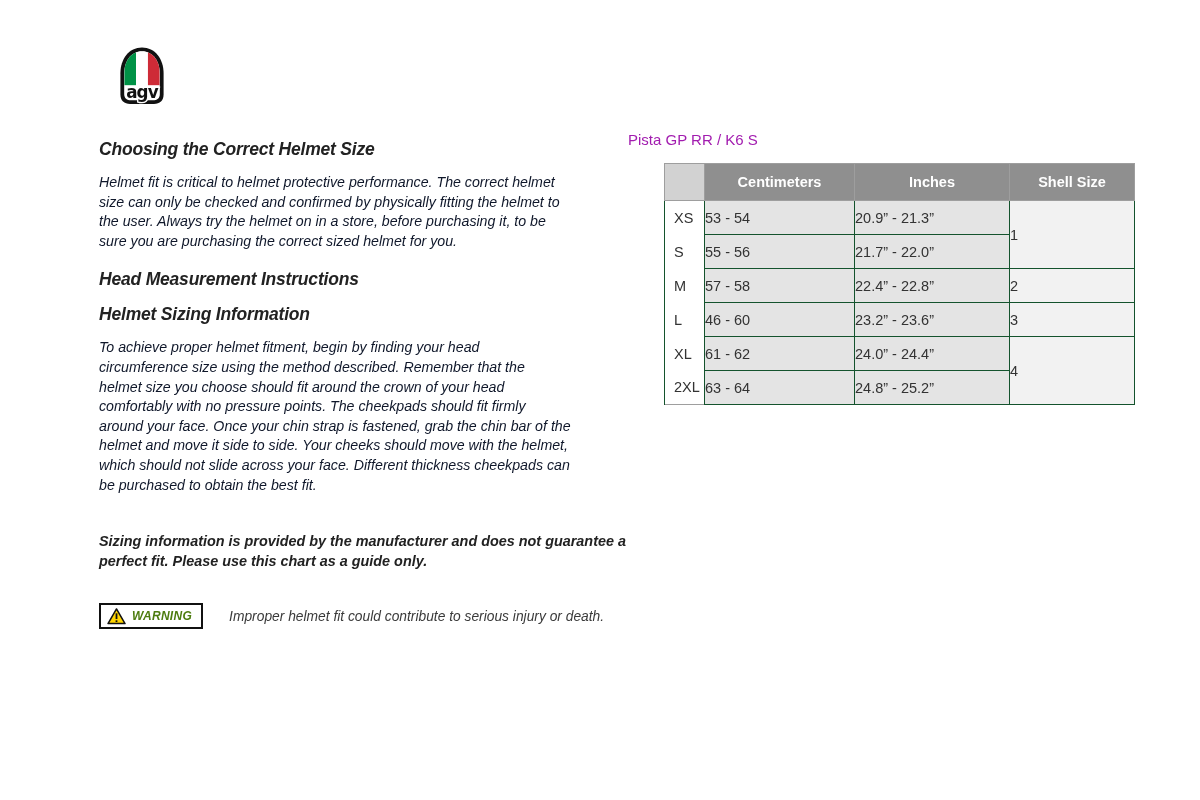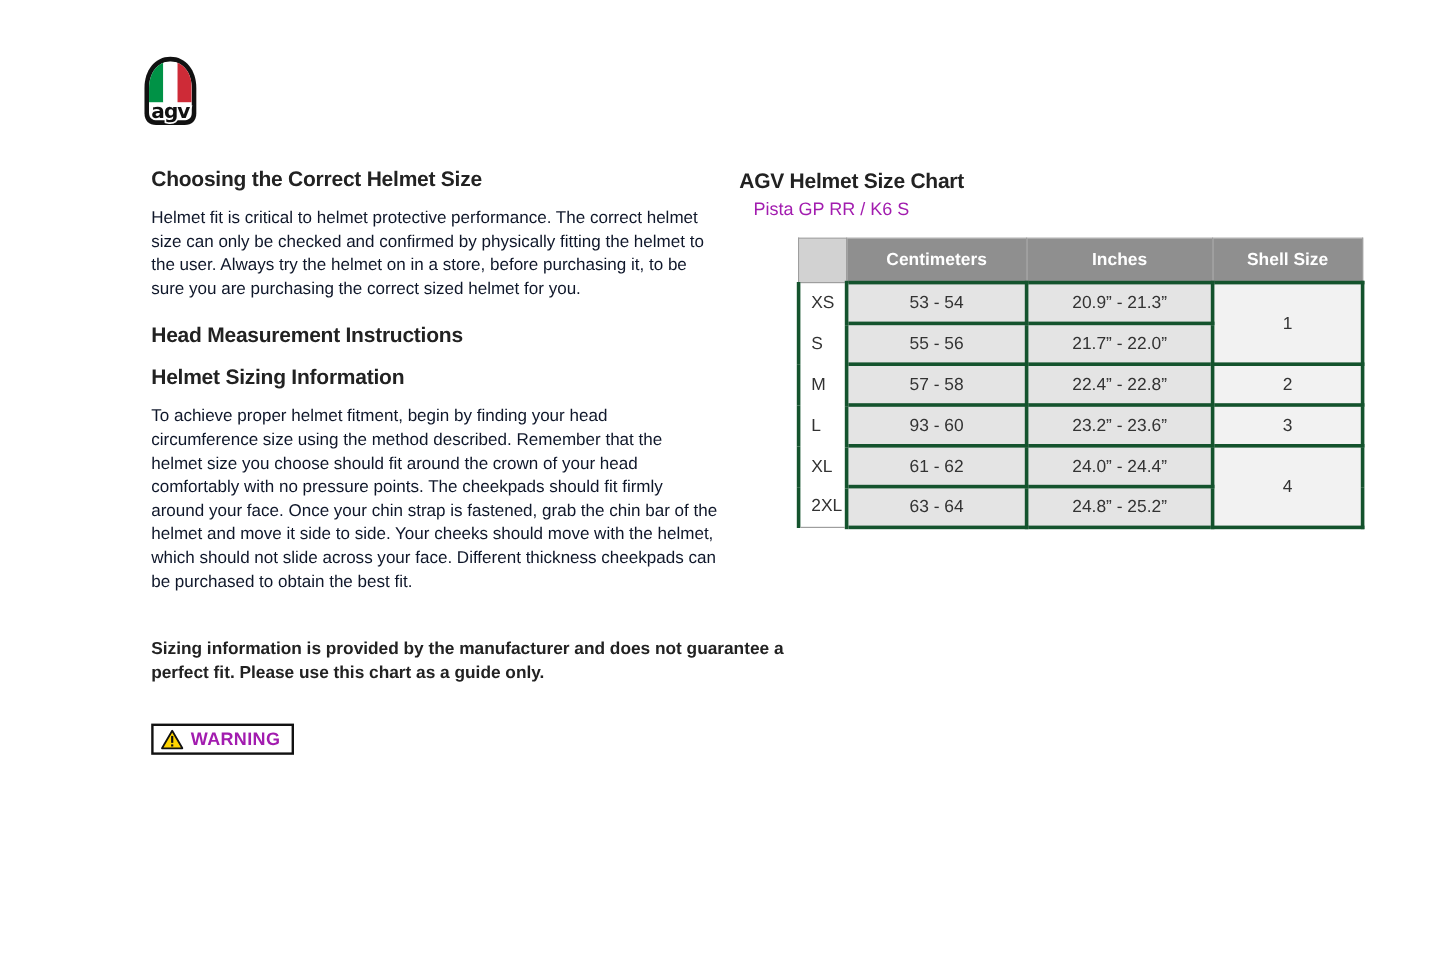--- a/index.html
+++ b/index.html
@@ -1,21 +1,21 @@
 <!DOCTYPE html>
 <html><head>
 <meta charset="utf-8">
 <style>
   * { margin: 0; padding: 0; box-sizing: border-box; }
   html, body { width: 1200px; height: 800px; background: #ffffff; overflow: hidden; }
   body { font-family: "Liberation Sans", sans-serif; color: #3f3f3f; position: relative; }
 
   .logo { position: absolute; left: 115px; top: 46px; width: 54px; height: 62px; }
 
-  .left-col { position: absolute; left: 126px; top: 138px; width: 540px; }
+  .left-col { position: absolute; left: 99px; top: 138px; width: 540px; font-style: italic; }
   .left-col h2, .right-col h2 {
     font-size: 17.5px; font-weight: bold; color: #222222;
     letter-spacing: -0.2px; margin: 0 0 13px 0; line-height: 22px;
   }
   .left-col .section p {
     width: 472px; font-size: 14.2px; line-height: 19.6px; color: #0f172a;
     margin: 0 0 17px 0;
   }
   .left-col .section { margin-bottom: 11px; }
 
@@ -24,21 +24,21 @@
     font-size: 14.4px; font-weight: bold; color: #222222; line-height: 20px;
   }
 
   .warning-row { margin-top: 32px; display: flex; align-items: center; }
   .warning-box {
     display: inline-flex; align-items: center; gap: 6px;
     border: 2px solid #111111; background: #ffffff;
     padding: 2px 9px 2px 6px; height: 26px;
   }
   .warning-box .w-label {
-    font-size: 15px; font-weight: bold; color: #a21caf; letter-spacing: 0.3px;
+    font-size: 12px; font-weight: bold; color: #4d7c0f; letter-spacing: 0.3px;
   }
   .warning-caption { margin-left: 26px; font-size: 13.8px; color: #3a3a3a; }
 
   .right-col { position: absolute; left: 616px; top: 140px; width: 470px; }
   .right-col .subtitle { font-size: 15px; color: #a21caf; margin: -10px 0 0 12px; line-height: 20px; }
 
   table.size-chart {
     margin-top: 13px; border-collapse: collapse; table-layout: fixed;
     width: 470px; border: 1px solid #9e9e9e; margin-left: 48px;
   }
@@ -46,22 +46,22 @@
   .size-chart col.c-cm    { width: 150px; }
   .size-chart col.c-in    { width: 155px; }
   .size-chart col.c-shell { width: 125px; }
   .size-chart th {
     height: 37px; background: #8f8f8f; color: #ffffff;
     font-size: 14.5px; font-weight: bold; text-align: center;
     border: 1px solid #9e9e9e;
   }
   .size-chart th.corner { background: #d2d2d2; }
   .size-chart td {
-    height: 34px; border: 3px solid #14532d;
-    font-size: 14.5px; color: #333333; text-align: center; vertical-align: middle;
+    height: 34px; border: 1px solid #14532d;
+    font-size: 14.5px; color: #333333; vertical-align: middle;
   }
   .size-chart td.size-label {
     background: #ffffff; text-align: left; padding-left: 9px;
     border-top: none; border-bottom: none;
   }
   .size-chart td.cell-range { background: #e4e4e4; }
   .size-chart td.cell-shell { background: #f2f2f2; }
 </style>
 </head>
 <body>
@@ -101,25 +101,25 @@
     <span class="warning-box">
       <span style="display:inline-flex">
         <svg viewBox="0 0 20 18" width="19" height="17" aria-hidden="true">
           <path d="M10 1 L19 16.5 H1 Z" fill="#ffd400" stroke="#111111" stroke-width="1.6" stroke-linejoin="round"></path>
           <rect x="9.05" y="5.6" width="1.9" height="6.1" fill="#111111"></rect>
           <rect x="9.05" y="13" width="1.9" height="1.9" fill="#111111"></rect>
         </svg>
       </span>
       <span class="w-label">WARNING</span>
     </span>
+    <span class="warning-caption">Improper helmet fit could contribute to serious injury or death.</span>
   </div>
 </div>
 
 <div class="right-col">
-  <h2>AGV Helmet Size Chart</h2>
   <p class="subtitle">Pista GP RR / K6 S</p>
 
   <table class="size-chart">
     <colgroup>
       <col class="c-size">
         <col class="c-cm">
         <col class="c-in">
         <col class="c-shell">
     </colgroup>
     <thead>
@@ -143,21 +143,21 @@
         <td class="cell-range">21.7” - 22.0”</td>
       </tr>
       <tr>
         <td class="size-label">M</td>
         <td class="cell-range">57 - 58</td>
         <td class="cell-range">22.4” - 22.8”</td>
         <td class="cell-shell">2</td>
       </tr>
       <tr>
         <td class="size-label">L</td>
-        <td class="cell-range">93 - 60</td>
+        <td class="cell-range">46 - 60</td>
         <td class="cell-range">23.2” - 23.6”</td>
         <td class="cell-shell">3</td>
       </tr>
       <tr>
         <td class="size-label">XL</td>
         <td class="cell-range">61 - 62</td>
         <td class="cell-range">24.0” - 24.4”</td>
         <td class="cell-shell" rowspan="2">4</td>
       </tr>
       <tr>

